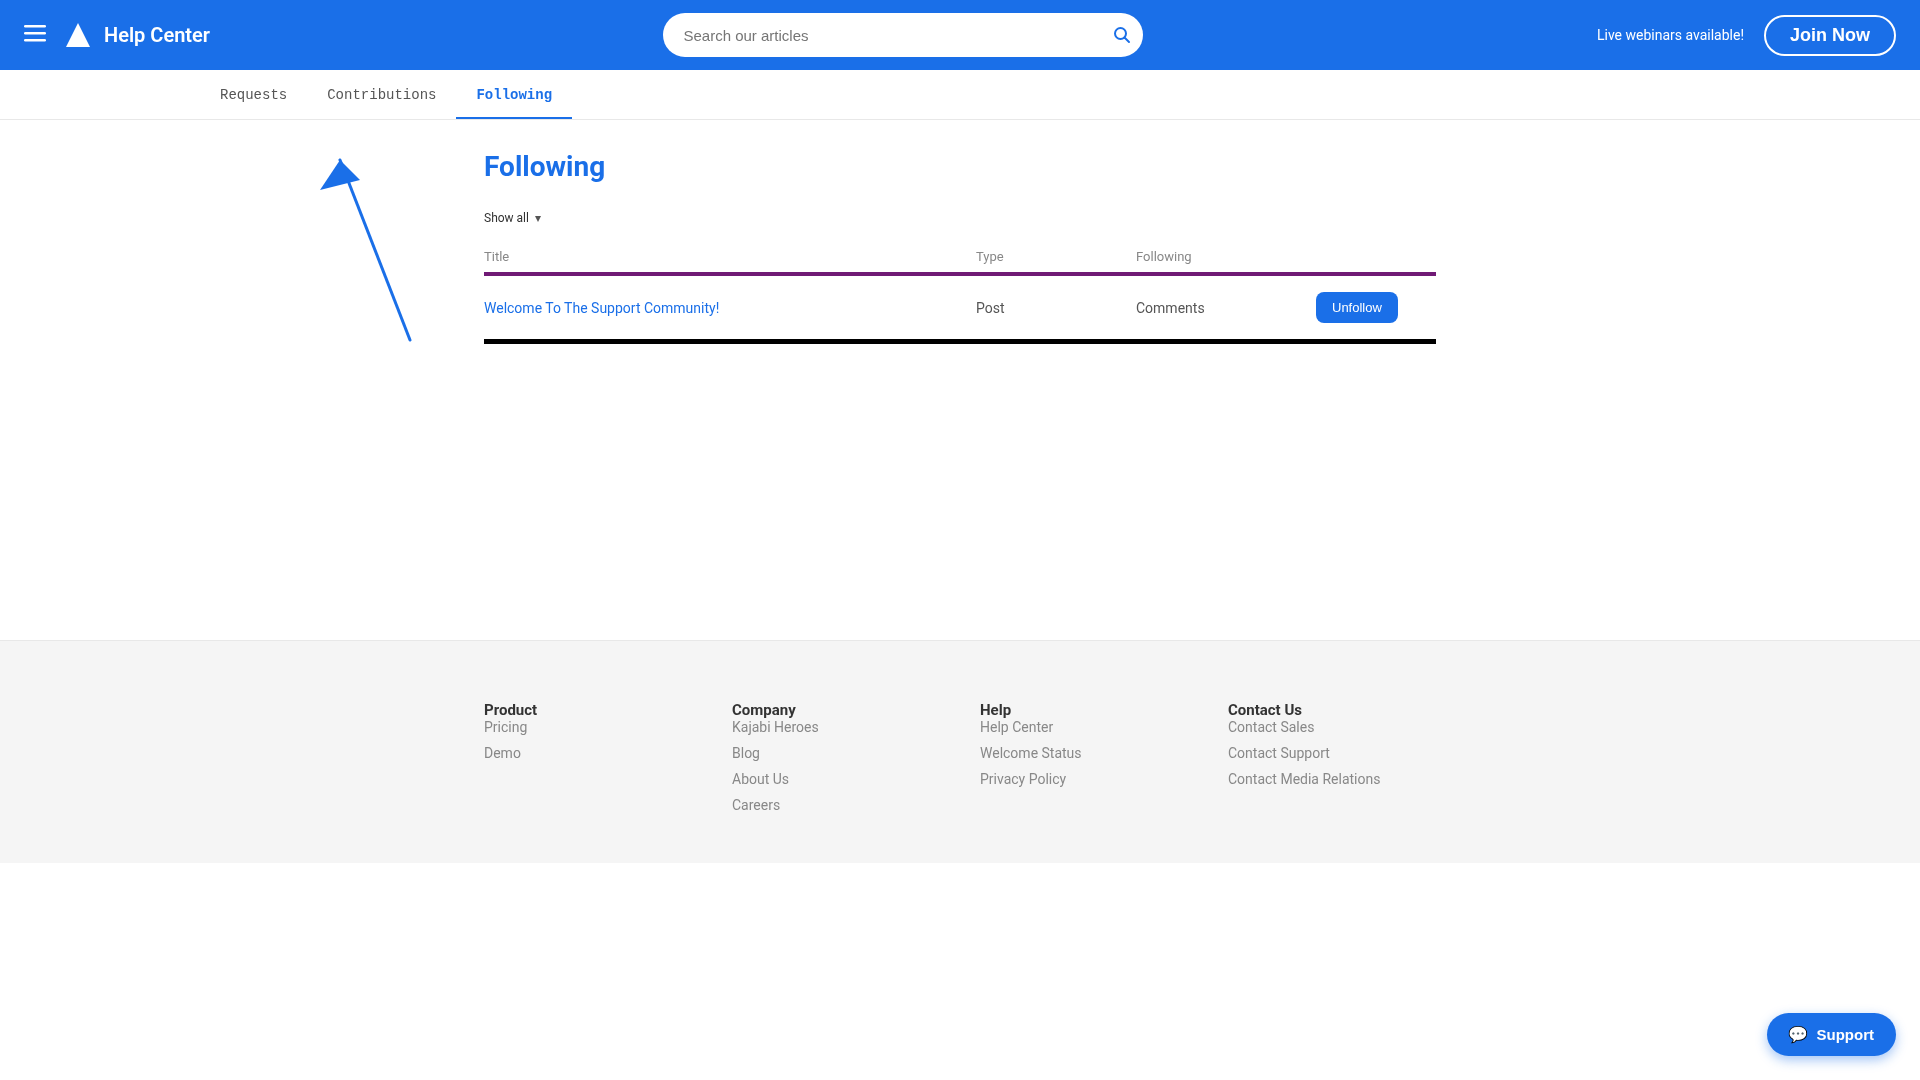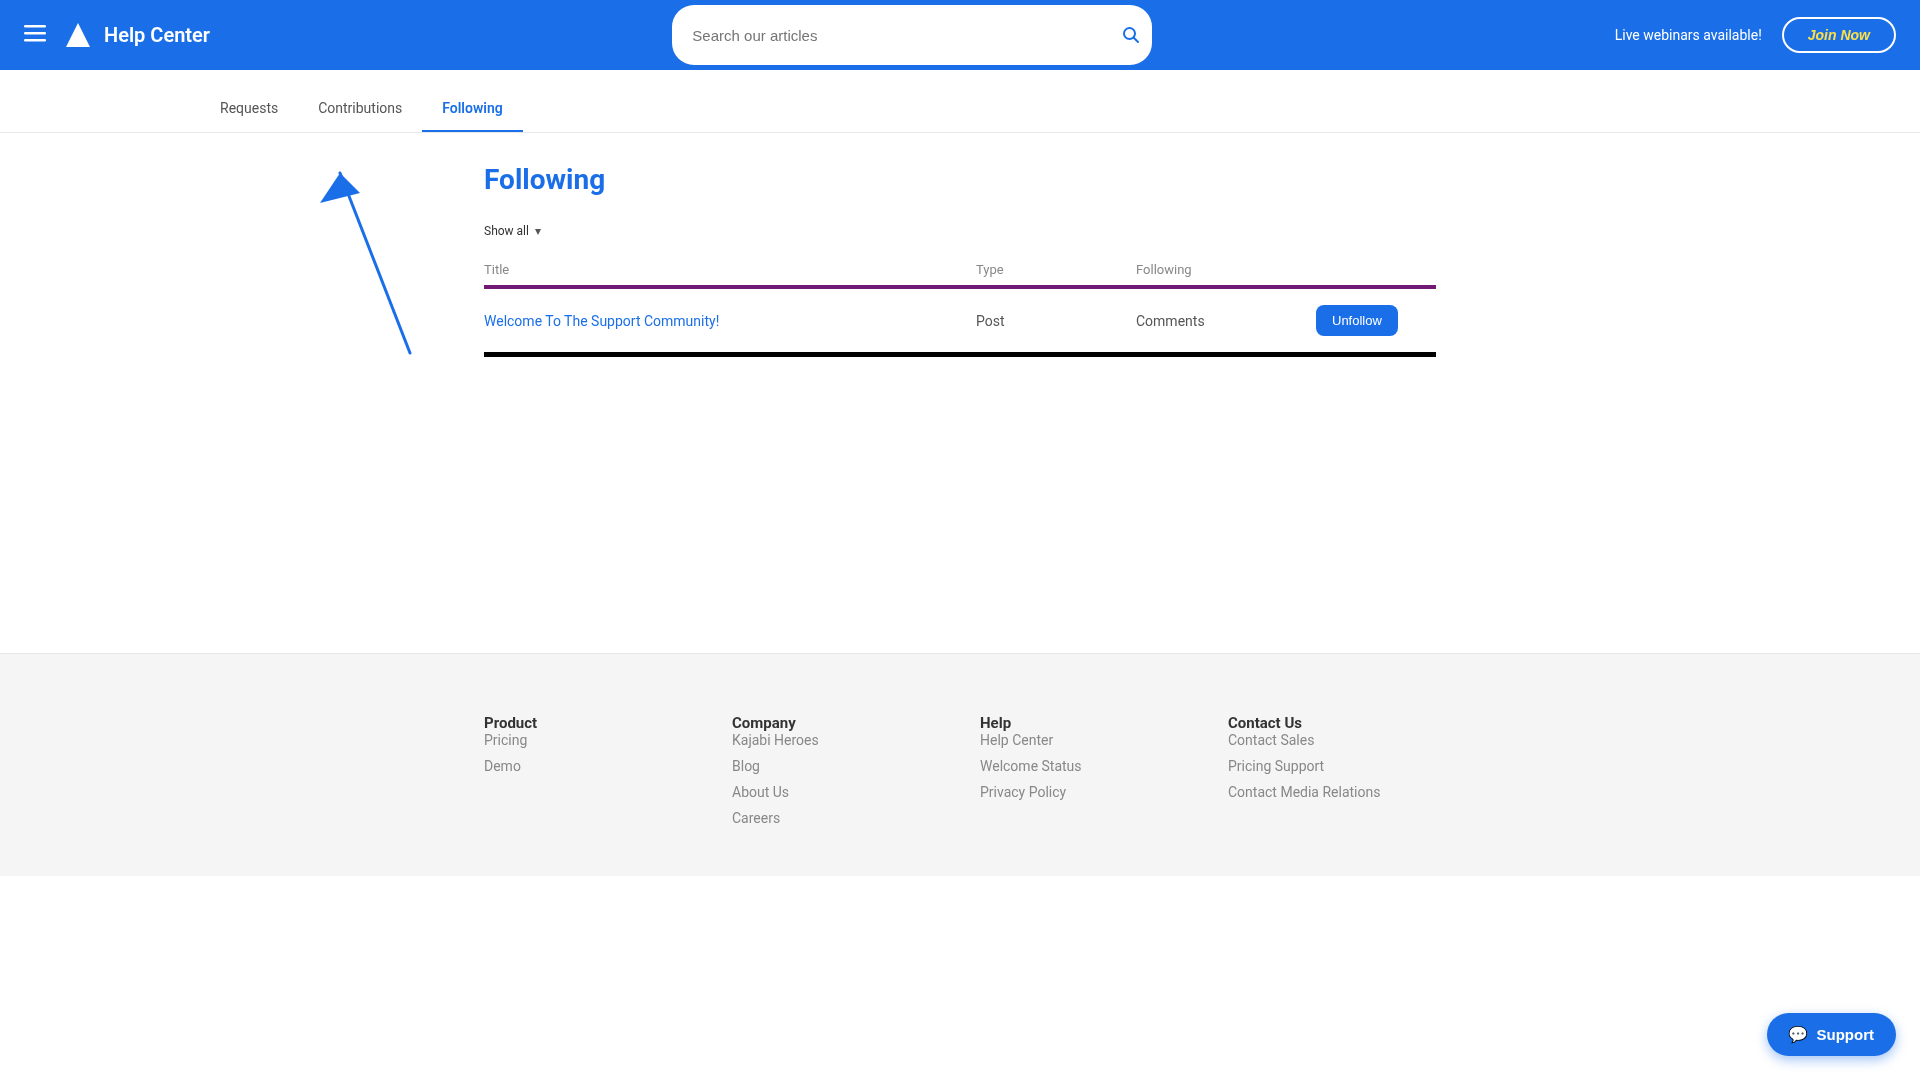--- a/index.html
+++ b/index.html
@@ -39,21 +39,21 @@
       flex: 1;
       display: flex;
       justify-content: center;
     }
     .search-container {
       position: relative;
       width: 480px;
     }
     .search-input {
       width: 100%;
-      height: 60px;
+      height: 44px;
       border-radius: 22px;
       border: none;
       padding: 0 44px 0 20px;
       font-size: 15px;
       outline: none;
       color: #333;
     }
     .search-icon-btn {
       position: absolute;
       right: 12px;
@@ -72,35 +72,35 @@
       align-items: center;
       gap: 20px;
     }
     .webinar-text {
       color: #fff;
       font-size: 14px;
     }
     .join-btn {
       background: transparent;
       border: 2px solid #fff;
-      color: #fde047;
+      color: #ffffff;
       border-radius: 22px;
       padding: 8px 24px;
-      font-size: 14px;
+      font-size: 18px;
       font-weight: 600;
       cursor: pointer;
-      font-style: italic;
     }
 
     
     .tabs-bar {
       background: #fff;
       border-bottom: 1px solid #e8e8e8;
       display: flex;
-      padding: 16px 0 0 200px;
+      padding: 3px 0 0 200px;
+      font-family: Liberation Mono, monospace;
     }
     .tab-item {
       padding: 14px 20px;
       font-size: 14px;
       color: #555;
       cursor: pointer;
       border-bottom: 2px solid transparent;
       text-decoration: none;
     }
     .tab-item.active {
@@ -334,21 +334,21 @@
     </div>
     <div class="footer-col">
       <div class="footer-col-title">Help</div>
       <a class="footer-link">Help Center</a>
       <a class="footer-link">Welcome Status</a>
       <a class="footer-link">Privacy Policy</a>
     </div>
     <div class="footer-col">
       <div class="footer-col-title">Contact Us</div>
       <a class="footer-link">Contact Sales</a>
-      <a class="footer-link">Pricing Support</a>
+      <a class="footer-link">Contact Support</a>
       <a class="footer-link">Contact Media Relations</a>
     </div>
   </div>
 </footer>
 
 <button class="support-btn">
   <span class="support-btn-icon">💬</span>
   <span>Support</span>
 </button>
 

